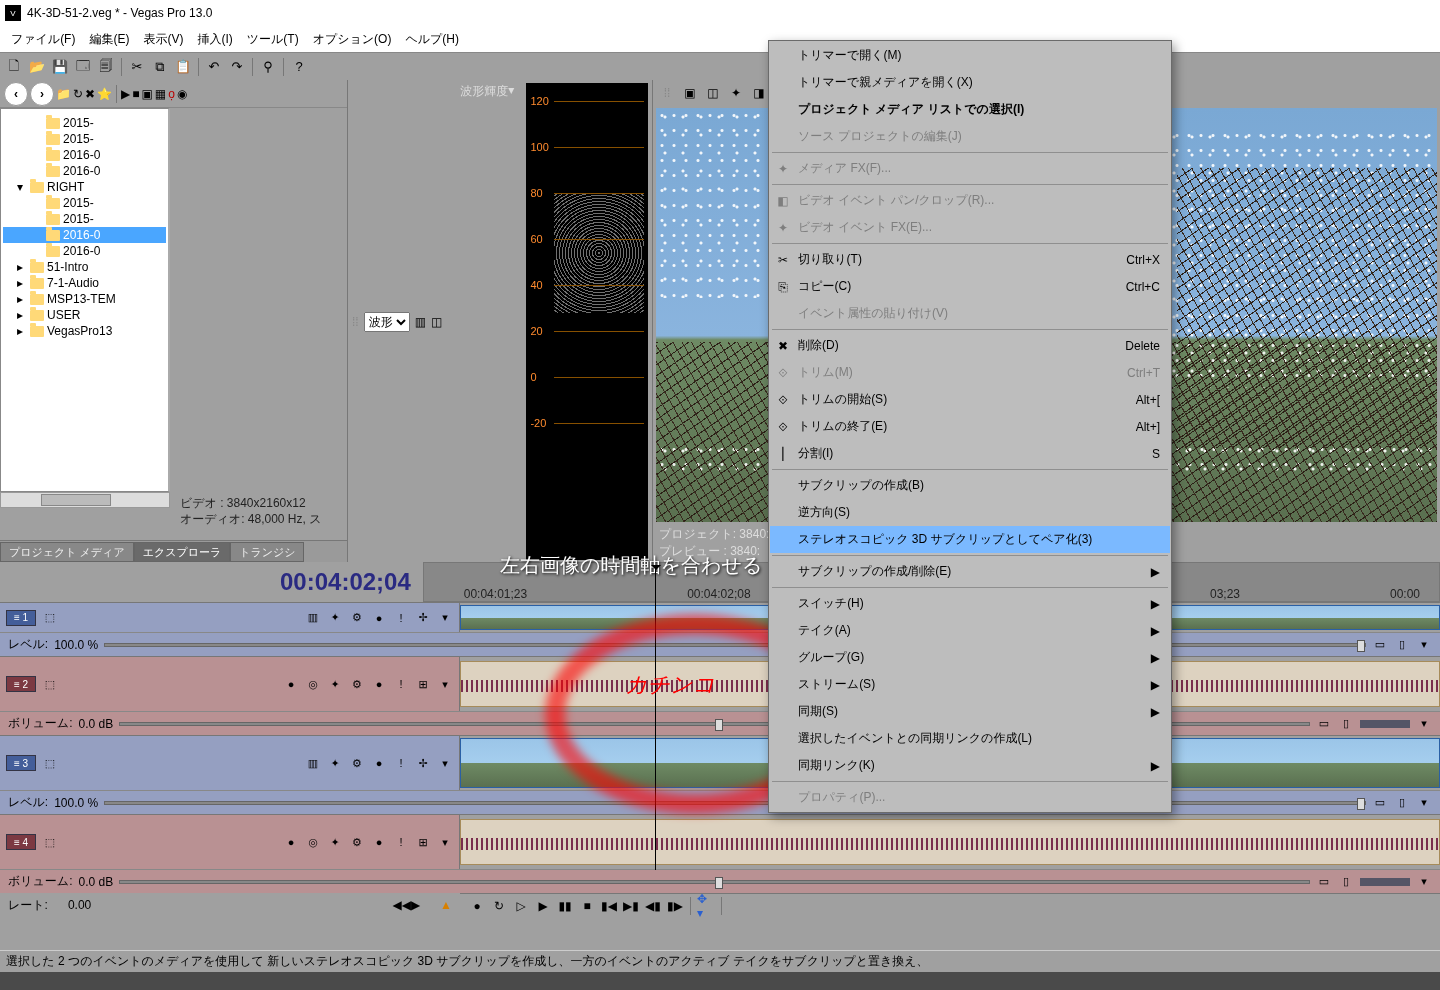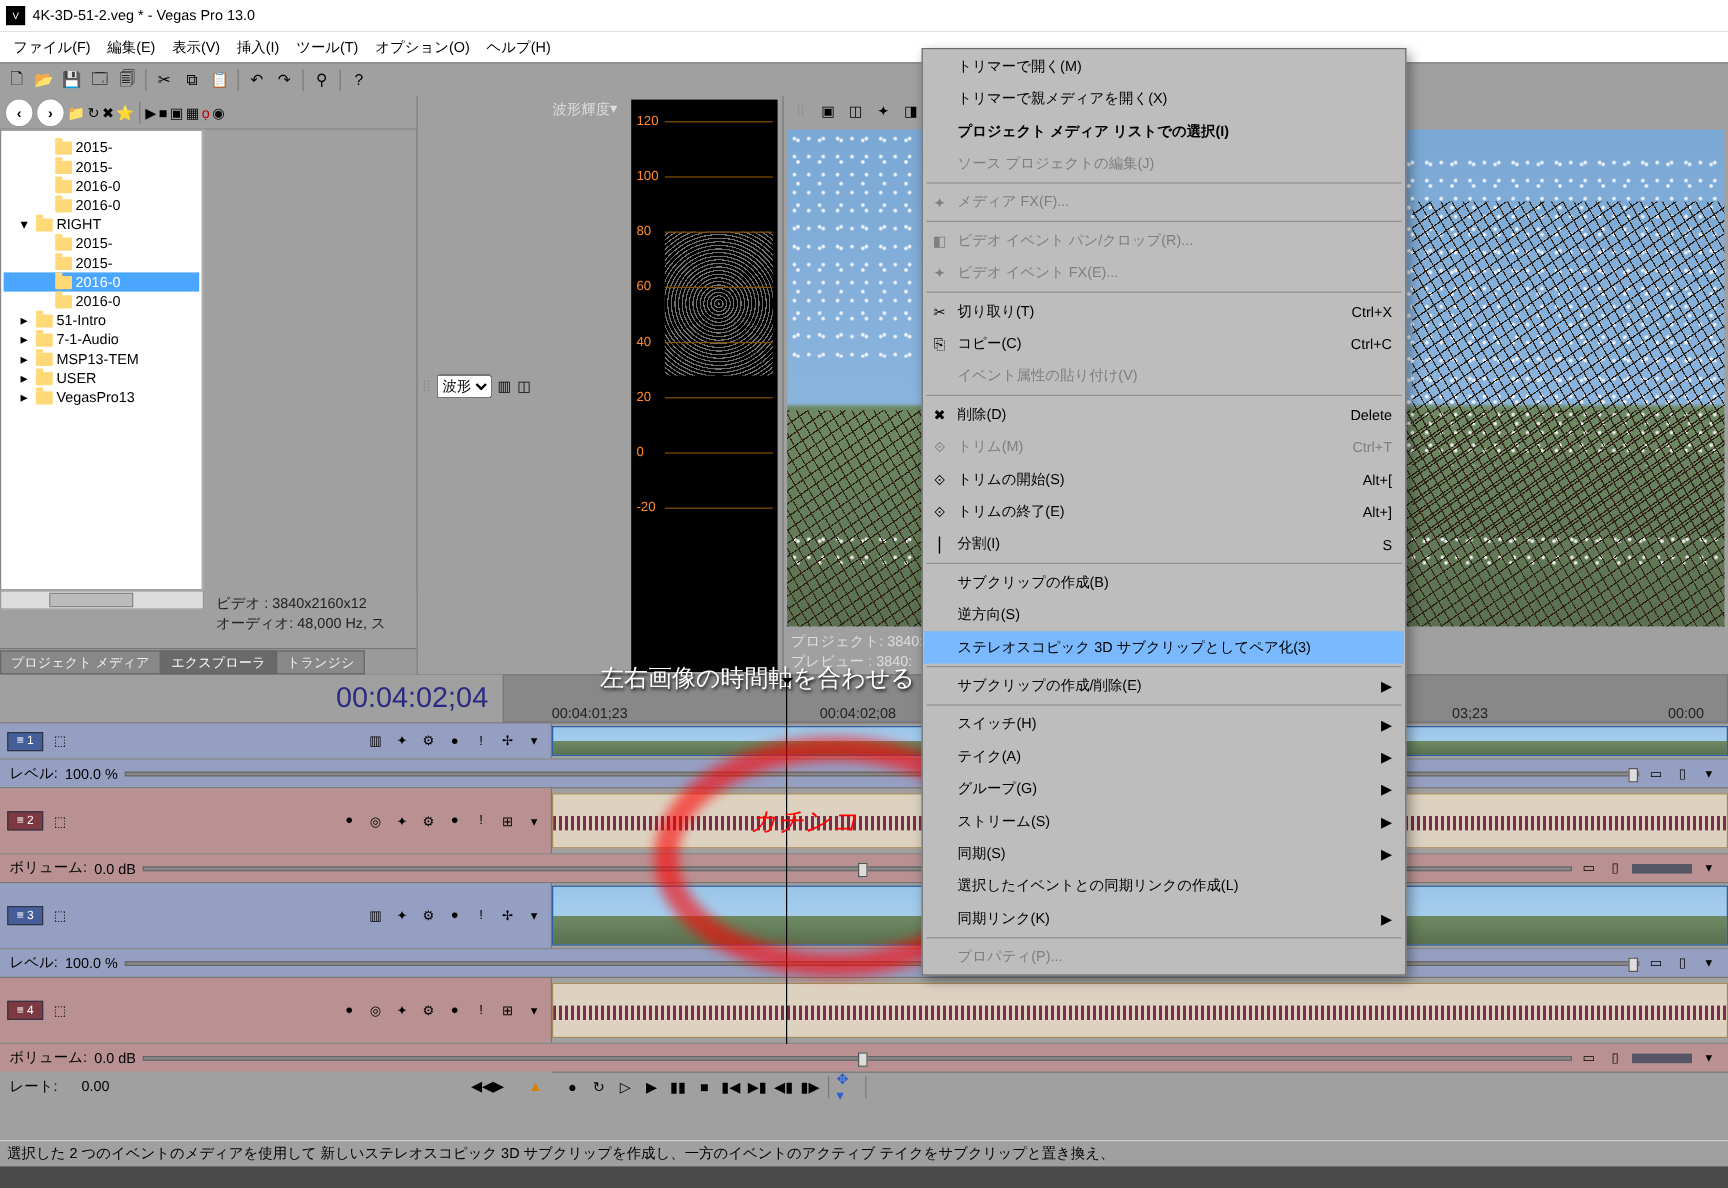--- a/index.html
+++ b/index.html
@@ -39,21 +39,21 @@
 .scope-line{position:absolute;left:28px;right:4px;height:1px;background:#875000}
 .preview-pane{flex:1;display:flex;flex-direction:column}
 .pv-tb{height:26px;display:flex;align-items:center;gap:3px;padding:2px 4px}
 .pv-tb>span{width:20px;height:20px;display:inline-flex;align-items:center;justify-content:center;cursor:pointer}
 .pv-video{flex:1;margin:2px 3px;background:linear-gradient(180deg,#7aa8d4 0%,#8ab4de 55%,#6e8a64 56%,#5a7050 100%);position:relative}
 .branch{position:absolute;background:radial-gradient(circle,#fff 1px,transparent 2px),radial-gradient(circle,#fff 1px,transparent 2px);background-size:18px 18px,12px 15px;opacity:.9}
 .branch-dark{position:absolute;background:repeating-linear-gradient(60deg,#3a2b20 0 1px,transparent 1px 8px),repeating-linear-gradient(-35deg,#2b1f16 0 1px,transparent 1px 9px)}
 .pv-info{display:flex;flex-direction:column;padding:2px 6px;color:#ddd;font-size:11px}
 .timeline-area{display:flex;flex-direction:column;background:#a0a0a0}
 .tl-head{display:flex;align-items:center;height:40px}
-.tl-time{color:#2a2a82;font-size:24px;font-weight:normal;margin-left:280px;margin-right:12px}
+.tl-time{color:#2a2a82;font-size:24px;font-weight:bold;margin-left:280px;margin-right:12px}
 .tl-ruler{flex:1;background:#888;height:40px;display:flex;border:1px solid #777;align-items:flex-end;font-size:10px;color:#222;gap:160px;padding-left:40px}
 .annot{position:absolute;top:552px;left:500px;color:#fff;font-size:20px;z-index:3;text-shadow:1px 1px 3px #000}
 .track-row{display:flex;height:55px;border-top:1px solid #777}
 .track-hdr{width:460px;background:#a3a3a3;display:flex;align-items:center;padding:2px 6px;gap:6px;border-right:1px solid #777}
 .track-hdr.vid{background:#959fc1}
 .track-hdr.aud{background:#b99193}
 .trk-no{width:30px;height:16px;background:#445e9a;color:#fff;font-size:10px;display:flex;align-items:center;justify-content:center;border:1px solid #334}
 .trk-no.a{background:#7c3942}
 .trk-ico{width:16px;height:16px;display:inline-flex;align-items:center;justify-content:center;font-size:11px;cursor:pointer}
 .trk-slider{flex:1;height:4px;background:#888;border:1px solid #666;position:relative}

